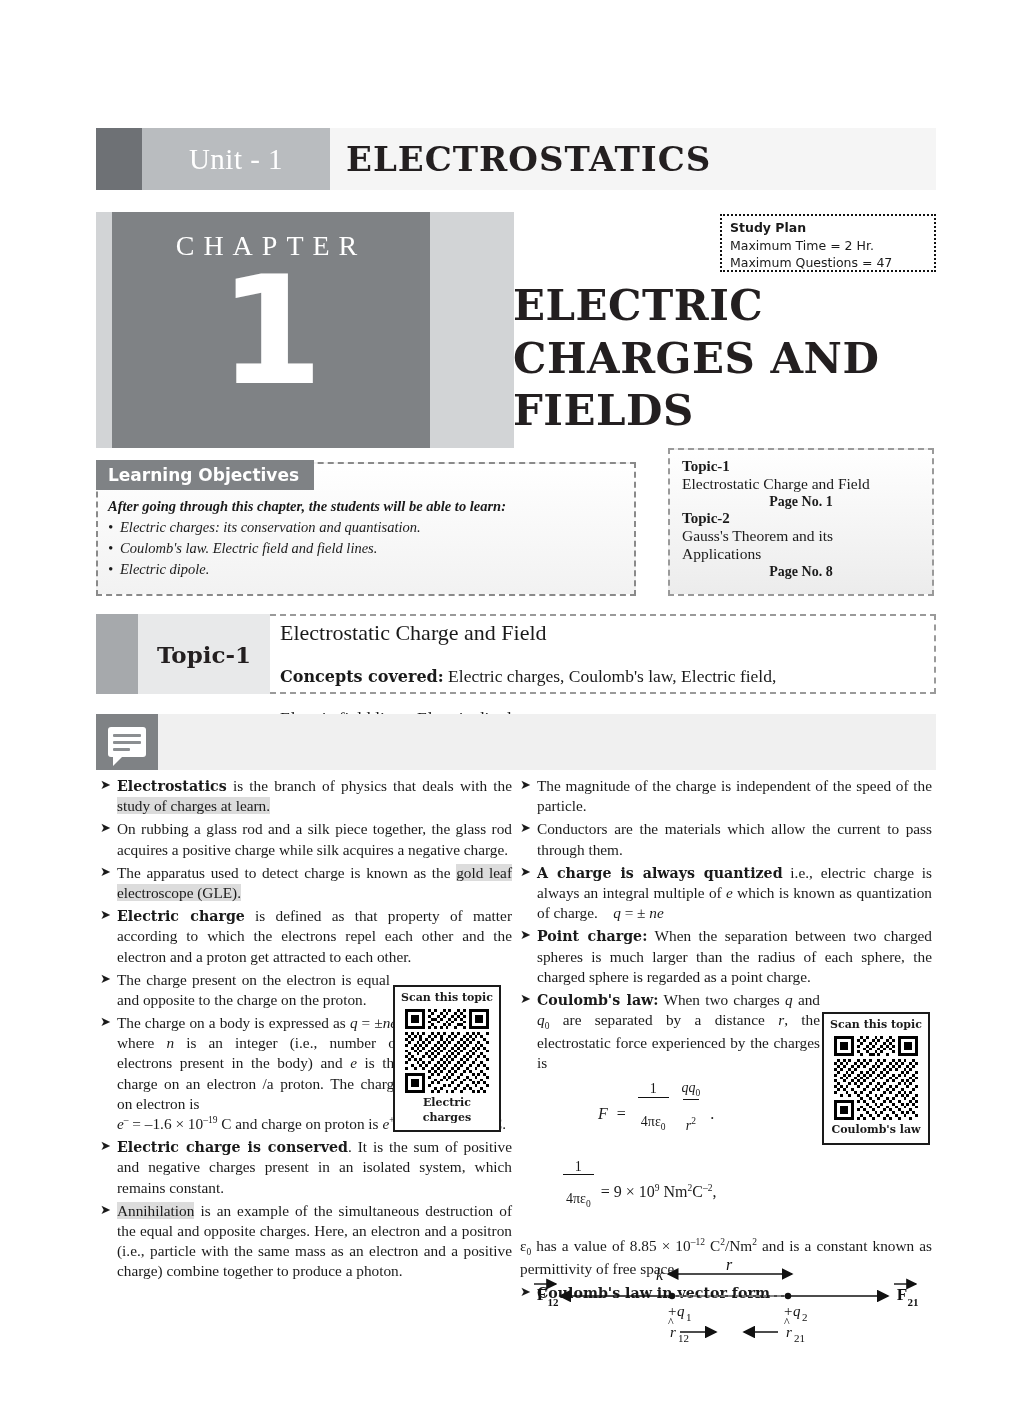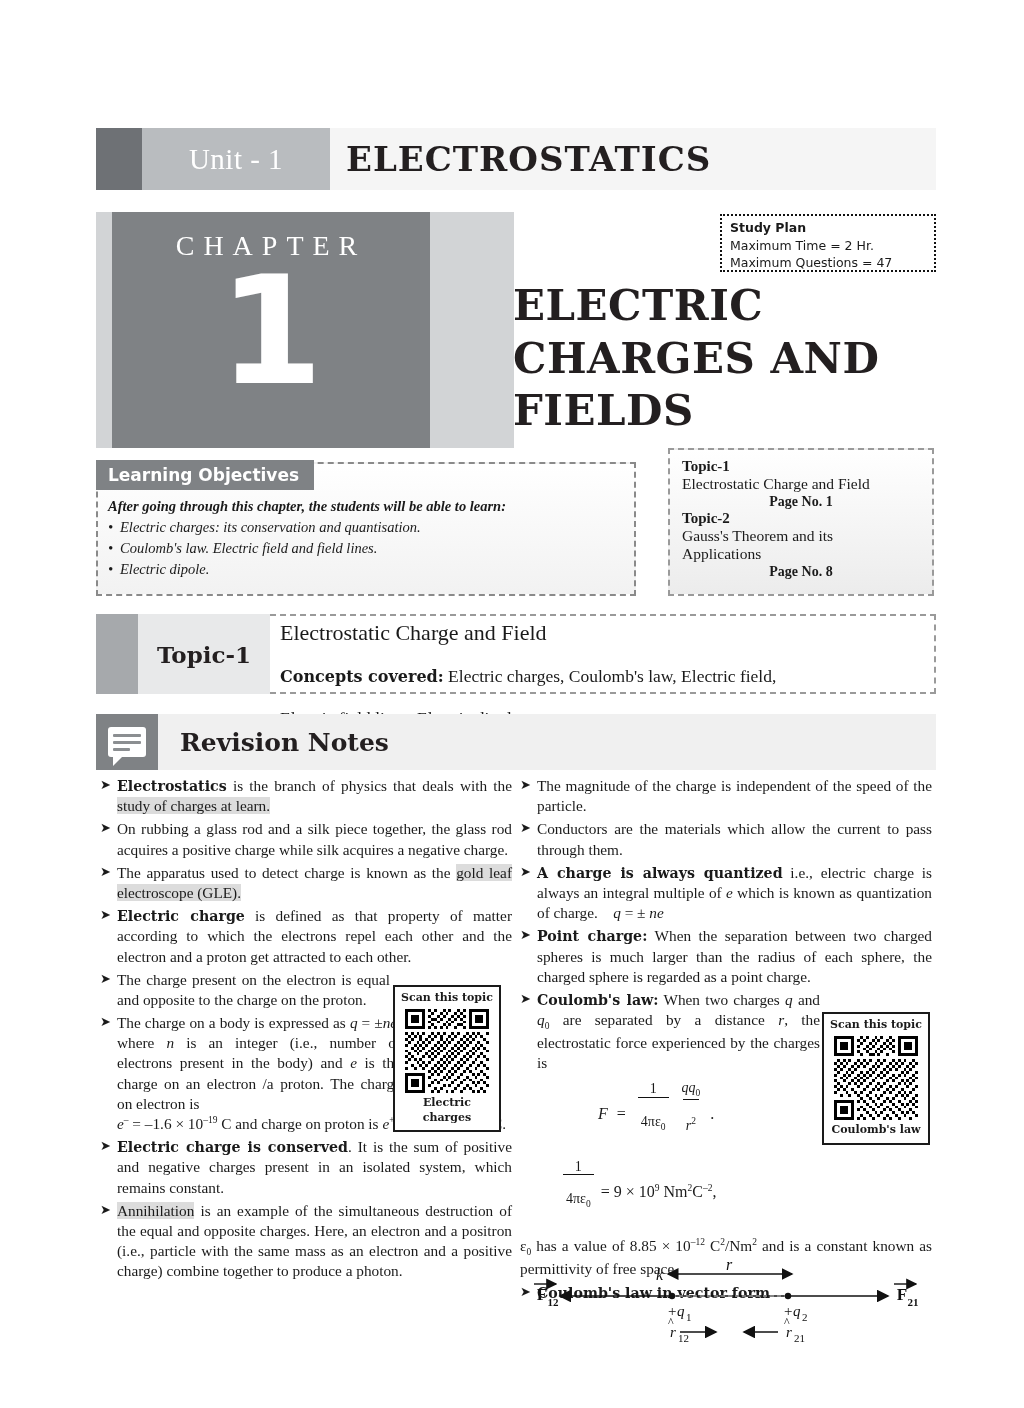--- a/index.html
+++ b/index.html
@@ -176,21 +176,20 @@
   </div>
 
   <div class="rev-wrap">
     <div class="rev-icon-box">
       <div class="bubble">
           <i></i>
           <i></i>
           <i></i>
         </div>
     </div>
-    <div class="rev-title">Revision Notes</div>
   </div>
 
   <div class="col col-left">
 
     <div class="li">
       <span class="arrow">➤</span>
       <span class="txt"><b class="s">Electrostatics</b><span> is the branch of physics that deals with the </span><span class="hl">study of charges at learn.</span></span>
     </div>
 
     <div class="li">

